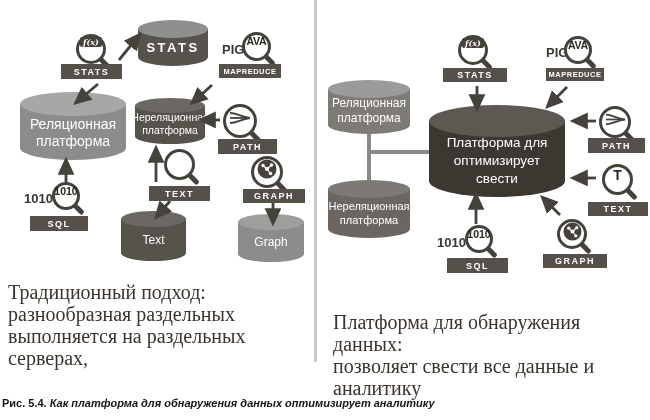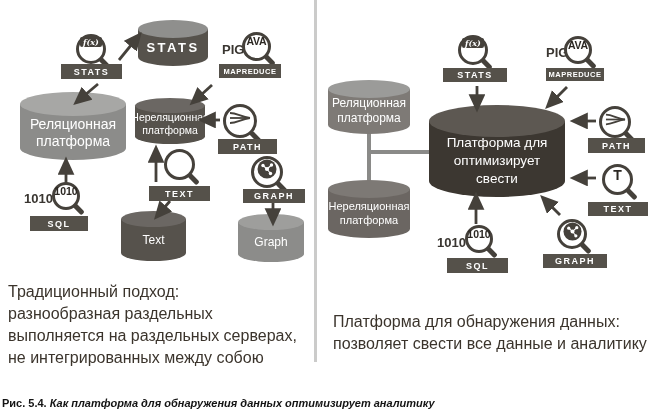--- a/index.html
+++ b/index.html
@@ -26,21 +26,21 @@
   .chip{background:var(--mag_border);color:#fff;font:italic 700 8px "DejaVu Serif",serif;
         padding:1px 3px;border-radius:2px;line-height:1;}
   .gl-ava{font-weight:800;font-size:10.5px;letter-spacing:-0.2px;color:#2b2722;}
   .gl-1010{font-weight:800;font-size:10.5px;color:#2b2722;}
   .gl-t{font-weight:700;font-size:14px;color:#2b2722;}
   .mag-prefix{position:absolute;font-size:13px;font-weight:700;color:#3a3631;z-index:5;letter-spacing:0;}
   .tag{position:absolute;background:var(--label_box);color:#fff;display:flex;align-items:center;
        justify-content:center;font-weight:700;font-size:9px;letter-spacing:1.5px;z-index:6;}
   .tag.small{font-size:7.5px;letter-spacing:0.5px;}
   .arrows{position:absolute;left:0;top:0;z-index:5;pointer-events:none;}
-  .caption{position:absolute;z-index:4;font-size:16px;line-height:22px;color:var(--caption_text);}
+  .caption{position:absolute;z-index:4;font-size:20px;line-height:22px;color:var(--caption_text);font-family:Liberation Serif, serif;}
   .figcap{position:absolute;left:2px;top:397px;z-index:4;font-size:11px;font-weight:700;
           color:var(--figure_text);white-space:nowrap;}
   .figcap .t{font-style:italic;}
   
   #cyl-stats-left{left:138px;top:20px;width:70px;height:46px;--eh:18px;--ct:var(--cyl_stats_top);--cb:var(--cyl_dark_body);}
   #cyl-stats-left .cyl-label{font-weight:700;font-size:13px;letter-spacing:2.5px;}
   #cyl-rel-left{left:20px;top:92px;width:106px;height:68px;--eh:24px;--ct:var(--cyl_gray_top);--cb:var(--cyl_gray_body);}
   #cyl-rel-left .cyl-label{font-size:14px;line-height:17px;}
   #cyl-nonrel-left{left:135px;top:98px;width:70px;height:46px;--eh:15px;--ct:var(--cyl_dark_top);--cb:var(--cyl_dark_body);}
   #cyl-nonrel-left .cyl-label{font-size:10.5px;line-height:13px;}
@@ -278,21 +278,20 @@
     <line x1="596" y1="121" x2="585" y2="121" stroke="#45413b" stroke-width="2.8" marker-end="url(#ah)"></line>
     <line x1="596" y1="178" x2="585" y2="178" stroke="#45413b" stroke-width="2.8" marker-end="url(#ah)"></line>
     <line x1="560" y1="215" x2="551" y2="206" stroke="#45413b" stroke-width="2.8" marker-end="url(#ah)"></line>
     <line x1="476" y1="224" x2="476" y2="207" stroke="#45413b" stroke-width="2.8" marker-end="url(#ah)"></line>
   </svg>
 
   <div class="caption" style="left:8px;top:281px;width:302px;">
     <div>Традиционный подход:</div>
     <div>разнообразная раздельных</div>
     <div>выполняется на раздельных серверах,</div>
-    <div>не интегрированных между собою</div>
   </div>
   <div class="caption" style="left:333px;top:282px;width:315px;margin-top:29px;">
     <div>Платформа для обнаружения данных:</div>
     <div>позволяет свести все данные и аналитику</div>
   </div>
 
   <div class="figcap">
     <span class="l">Рис. 5.4.</span>
     <span class="t">Как платформа для обнаружения данных оптимизирует аналитику</span>
   </div>

